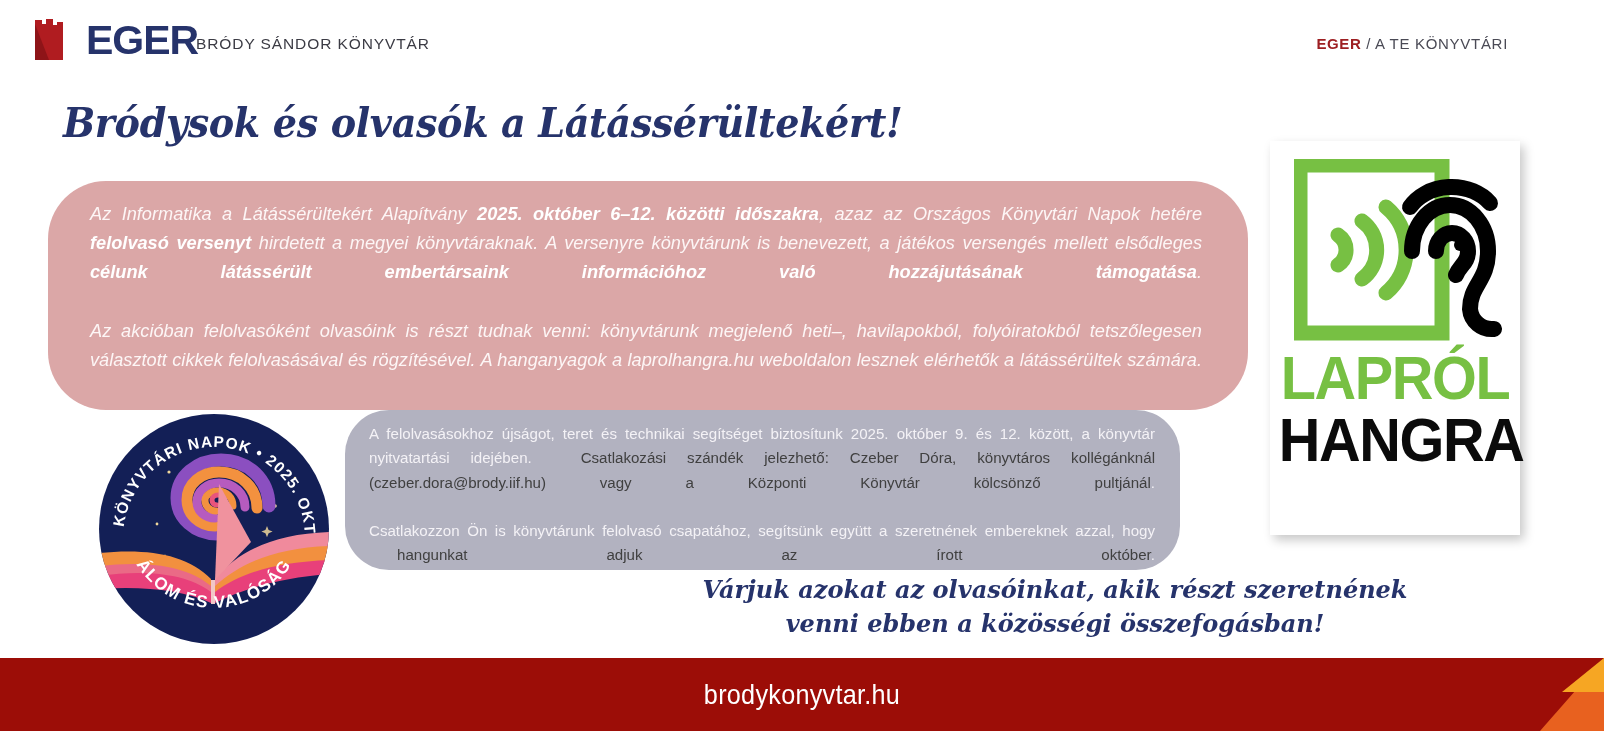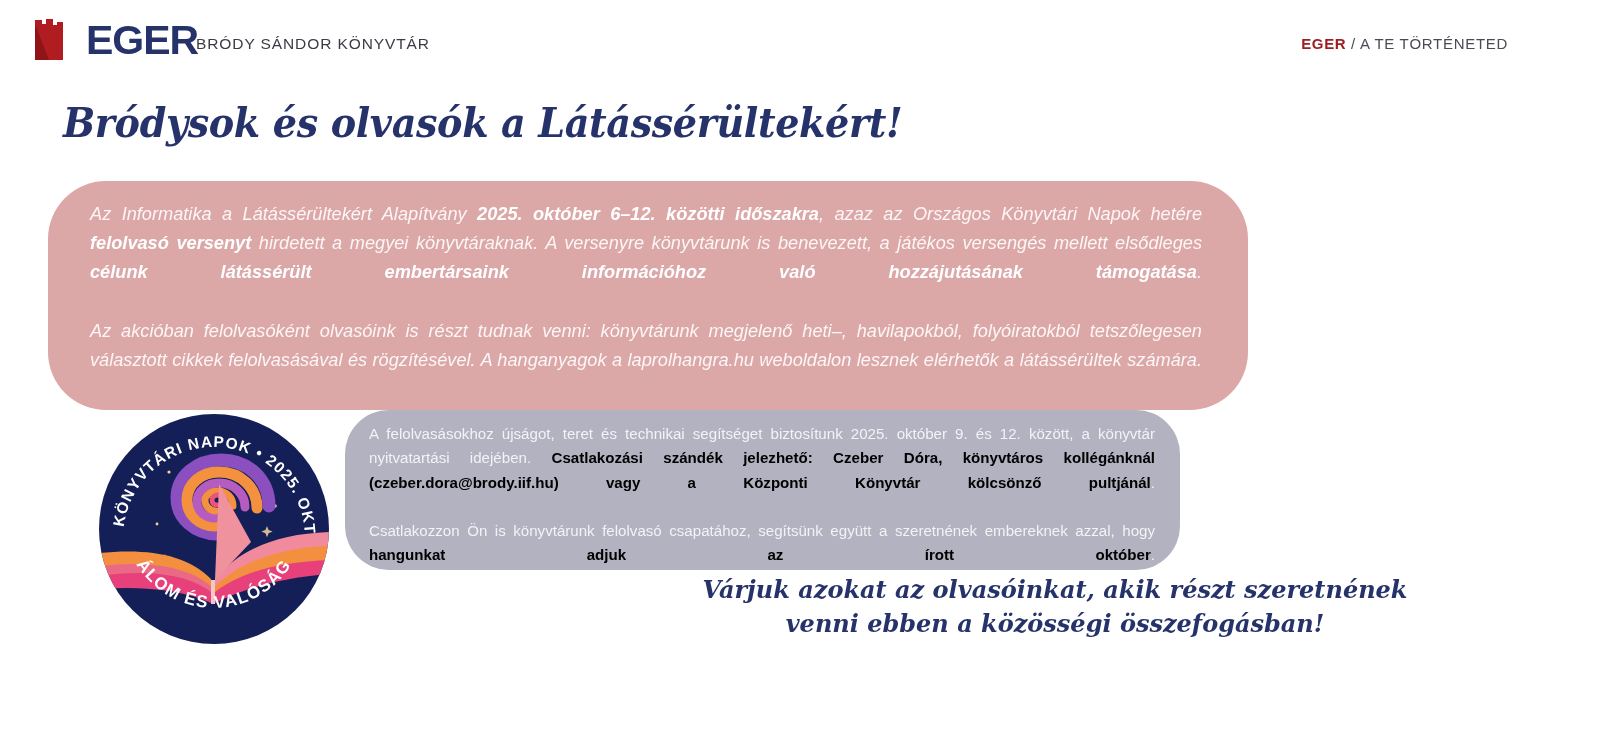--- a/index.html
+++ b/index.html
@@ -71,21 +71,21 @@
     background:#b2b2c0;
     border-radius:44px;
     z-index:2;
   }
   .panel-gray .body{
     position:absolute;left:24px;top:12px;width:786px;
     color:#f4f2f6;font-size:15.1px;line-height:24.3px;
     text-align:justify;
     font-family:"Liberation Sans", sans-serif;
   }
-  .panel-gray .body b{color:#000000;font-weight:bold;}
+  .panel-gray .body b{color:#404040;font-weight:normal;margin-left:28px;}
   .panel-gray p{margin:0;}
 
   
   .badge{
     position:absolute;left:99px;top:414px;
     width:230px;height:230px;border-radius:50%;
     background:#131f56;z-index:4;overflow:hidden;
   }
   .badge .arc-text{position:absolute;left:0;top:0;width:230px;height:230px;}
 
@@ -156,21 +156,21 @@
           <path d="M2 8 L2 4 L9 4 L9 8 L13 8 L13 3 L20 3 L20 9 L24 9 L24 6 L30 6 L30 44 L2 44 Z" fill="#b01c20"></path>
           <path d="M2 8 L2 44 L16 44 Z" fill="#8e1418"></path>
           <path d="M30 6 L30 44 L39 34 Z" fill="#b01c20" opacity="0"></path>
         </svg>
       </div>
       <div class="eger-word">EGER</div>
     </div>
 
     <div class="lib-name">BRÓDY SÁNDOR KÖNYVTÁR</div>
 
-    <div class="slogan"><b>EGER</b><span> / A TE TÖRTÉNETED</span></div>
+    <div class="slogan"><b>EGER</b><span> / A TE KÖNYVTÁRI</span></div>
   </div>
 
   <div class="main-title">Bródysok és olvasók a Látássérültekért!</div>
 
   <div class="panel-pink">
     <div class="body">
       <p class="j"><span>Az Informatika a Látássérültekért Alapítvány </span><b>2025. október 6–12. közötti időszakra</b><span>, azaz az Országos Könyvtári Napok hetére </span><b>felolvasó versenyt</b><span> hirdetett a megyei könyvtáraknak. A versenyre könyvtárunk is benevezett, a játékos versengés mellett elsődleges </span><b>célunk látássérült embertársaink információhoz való hozzájutásának támogatása</b><span>.</span></p>
       <p class="j"><span>Az akcióban felolvasóként olvasóink is részt tudnak venni: könyvtárunk megjelenő heti–, havilapokból, folyóiratokból tetszőlegesen választott cikkek felolvasásával és rögzítésével. A hanganyagok a laprolhangra.hu weboldalon lesznek elérhetők a látássérültek számára.</span></p>
     </div>
   </div>
@@ -235,20 +235,45 @@
 
       <text font-family="Liberation Sans, sans-serif" font-size="15.5" font-weight="bold" fill="#ffffff" letter-spacing="1.1">
         <textPath href="#arcTop" startOffset="50%" text-anchor="middle" id="arcTopText">ORSZÁGOS KÖNYVTÁRI NAPOK • 2025. OKTÓBER 6-12.</textPath>
       </text>
       <text font-family="Liberation Sans, sans-serif" font-size="17" font-weight="bold" fill="#ffffff" letter-spacing="1.4">
         <textPath href="#arcBot" startOffset="50%" text-anchor="middle" id="arcBotText">ÁLOM ÉS VALÓSÁG</textPath>
       </text>
     </svg>
   </div>
 
+  <div class="lh-card">
+    <div class="lh-icon">
+      <svg viewBox="0 0 208 182" xmlns="http://www.w3.org/2000/svg">
+        <rect x="6" y="6" width="142" height="168" fill="none" stroke="#77c043" stroke-width="15"></rect>
+        <g fill="none" stroke="#77c043" stroke-linecap="round">
+          <path d="M44 76 A 18 18 0 0 1 44 106" stroke-width="15"></path>
+          <path d="M68 62 A 36 36 0 0 1 68 120" stroke-width="15"></path>
+          <path d="M92 48 A 56 56 0 0 1 92 134" stroke-width="15"></path>
+        </g>
+        <g fill="none" stroke="#000000" stroke-linecap="round" stroke-width="16">
+          <path d="M116 48 A 48 40 0 0 1 196 44"></path>
+          <path d="M118 92 A 38 46 0 1 1 194 92 C 194 122 176 126 176 150 A 22 22 0 0 0 200 170"></path>
+          <path d="M142 92 A 16 18 0 1 1 174 92 C 174 104 166 106 162 116"></path>
+        </g>
+        <circle cx="166" cy="86" r="6" fill="#000"></circle>
+      </svg>
+    </div>
+    <div class="lh-lap">LAPRÓL</div>
+    <div class="lh-hang">HANGRA</div>
+  </div>
 
   <div class="closing">
     <div>Várjuk azokat az olvasóinkat, akik részt szeretnének</div>
     <div>venni ebben a közösségi összefogásban!</div>
   </div>
 
+  <div class="footer">
+    <div class="corner-orange"></div>
+    <div class="corner-yellow"></div>
+    <div class="footer-url">brodykonyvtar.hu</div>
+  </div>
 
 </div>
 
 </body></html>

